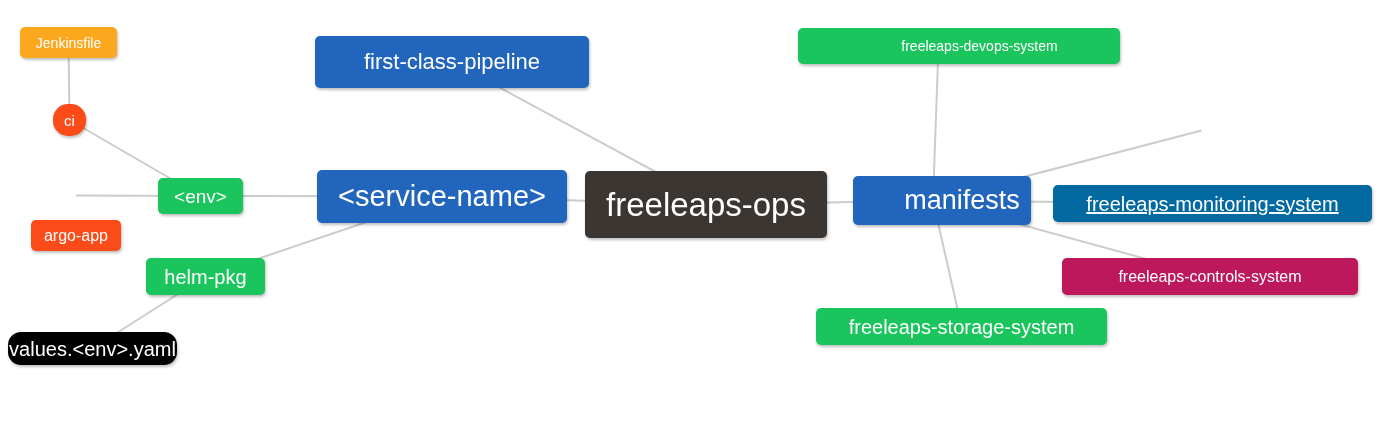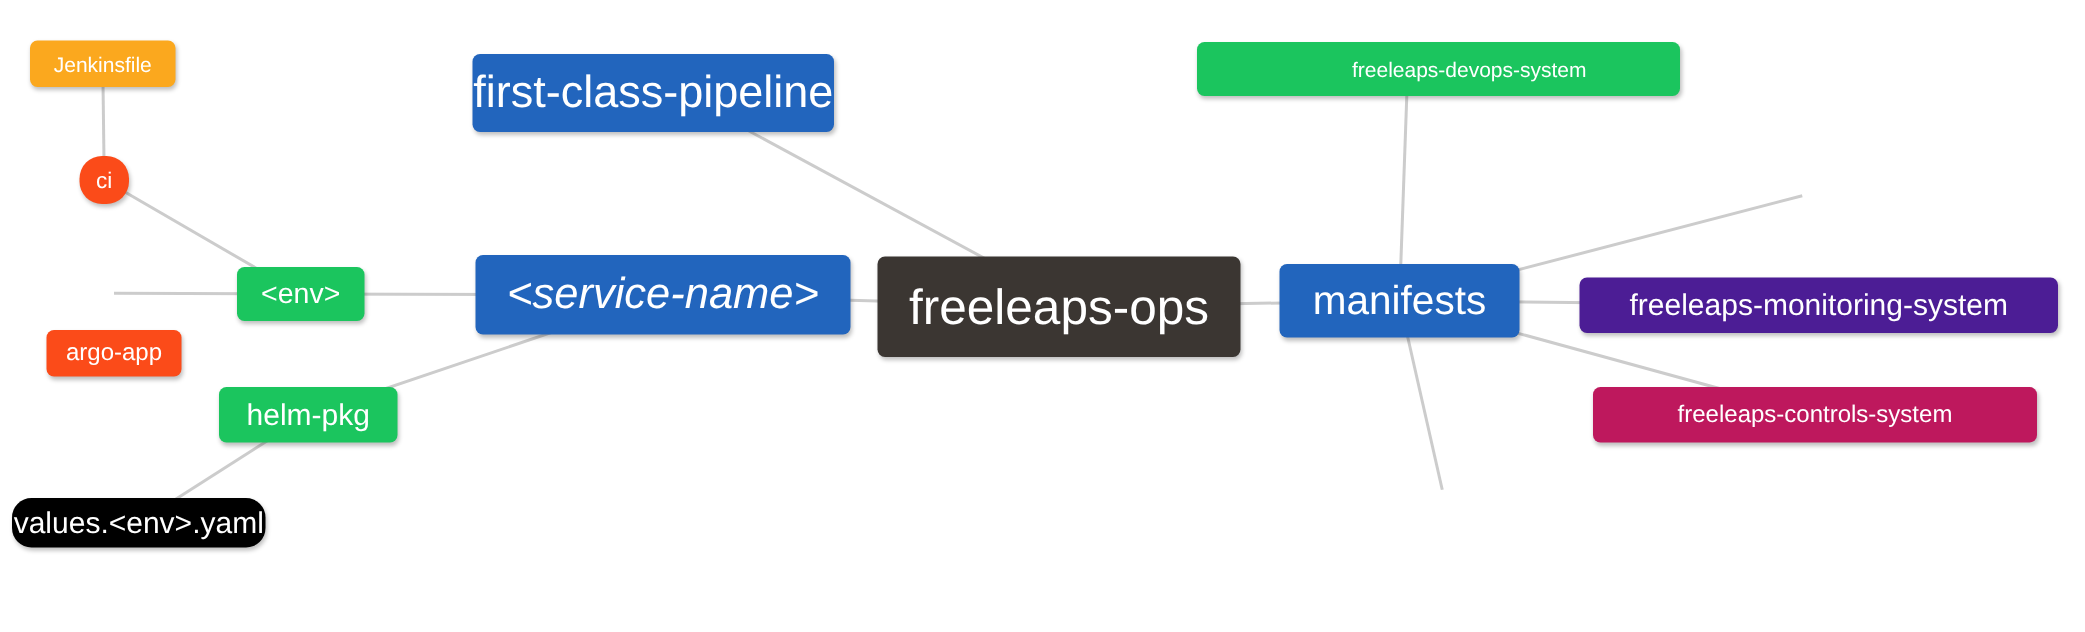--- a/index.html
+++ b/index.html
@@ -50,25 +50,26 @@
       <line x1="452.5" y1="62" x2="716" y2="204.5" stroke="#cccccc" stroke-width="2"></line>
       <line x1="442" y1="196.5" x2="716" y2="204.5" stroke="#cccccc" stroke-width="2"></line>
       <line x1="716" y1="204.5" x2="933" y2="200.5" stroke="#cccccc" stroke-width="2"></line>
       <line x1="933" y1="200.5" x2="938.5" y2="46" stroke="#cccccc" stroke-width="2"></line>
       <line x1="933" y1="200.5" x2="1201.5" y2="130.5" stroke="#cccccc" stroke-width="2"></line>
       <line x1="933" y1="200.5" x2="1212.5" y2="203.5" stroke="#cccccc" stroke-width="2"></line>
       <line x1="933" y1="200.5" x2="1210" y2="276.5" stroke="#cccccc" stroke-width="2"></line>
       <line x1="933" y1="200.5" x2="961.5" y2="326.5" stroke="#cccccc" stroke-width="2"></line>
     </svg>
 <div class="node" style="left: 585px; top: 171px; width: 242px; height: 67px; font-size: 33px; background: rgb(59, 54, 50); color: rgb(255, 255, 255);">freeleaps-ops</div>
-    <div class="node" style="left: 315px; top: 36px; width: 241px; height: 52px; font-size: 30px; background: rgb(34, 101, 189); color: rgb(255, 255, 255);">first-class-pipeline</div>
-    <div class="node" style="left: 317px; top: 170px; width: 250px; height: 53px; font-size: 29px; background: rgb(34, 101, 189); color: rgb(255, 255, 255); font-style: italic;">&lt;service-name&gt;</div>
-    <div class="node" style="left: 853px; top: 176px; width: 160px; height: 49px; font-size: 27px; background: rgb(34, 101, 189); color: rgb(255, 255, 255);">manifests</div>
+    <div class="node" style="left: 315px; top: 36px; width: 274px; height: 52px; font-size: 22px; background: rgb(34, 101, 189); color: rgb(255, 255, 255);">first-class-pipeline</div>
+    <div class="node" style="left: 317px; top: 170px; width: 250px; height: 53px; font-size: 29px; background: rgb(34, 101, 189); color: rgb(255, 255, 255);">&lt;service-name&gt;</div>
+    <div class="node" style="left: 853px; top: 176px; width: 138px; height: 49px; font-size: 27px; background: rgb(34, 101, 189); color: rgb(255, 255, 255); padding-left: 40px;">manifests</div>
     <div class="node" style="left: 158px; top: 178px; width: 85px; height: 36px; font-size: 19px; background: rgb(27, 197, 94); color: rgb(255, 255, 255);">&lt;env&gt;</div>
     <div class="node" style="left: 146px; top: 258px; width: 119px; height: 37px; font-size: 20px; background: rgb(27, 197, 94); color: rgb(255, 255, 255);">helm-pkg</div>
     <div class="node" style="left: 53px; top: 104px; width: 33px; height: 32px; font-size: 15px; background: rgb(251, 75, 25); color: rgb(255, 255, 255); border-radius: 15px;">ci</div>
     <div class="node" style="left: 31px; top: 180px; width: 90px; height: 31px; font-size: 16px; background: rgb(251, 75, 25); color: rgb(255, 255, 255); margin-top: 40px;">argo-app</div>
     <div class="node" style="left: 20px; top: 27px; width: 97px; height: 31px; font-size: 14px; background: rgb(251, 168, 30); color: rgb(255, 255, 255);">Jenkinsfile</div>
     <div class="node" style="left: 8px; top: 332px; width: 169px; height: 33px; font-size: 20px; background: #000000; color: rgb(255, 255, 255); border-radius: 13px;">values.&lt;env&gt;.yaml</div>
     <div class="node" style="left: 798px; top: 28px; width: 281px; height: 36px; font-size: 14px; background: rgb(27, 197, 94); color: rgb(255, 255, 255); padding-left: 41px;">freeleaps-devops-system</div>
-    <div class="node" style="left: 1053px; top: 185px; width: 319px; height: 37px; font-size: 20px; background: #4c1d95; color: rgb(255, 255, 255);">freeleaps-monitoring-system</div>
+    <div class="node" style="left: 1053px; top: 185px; width: 319px; height: 37px; font-size: 20px; background: #0369a1; color: rgb(255, 255, 255); text-decoration: underline;">freeleaps-monitoring-system</div>
     <div class="node" style="left: 1062px; top: 258px; width: 296px; height: 37px; font-size: 16px; background: #be185d; color: rgb(255, 255, 255);">freeleaps-controls-system</div>
+    <div class="node" style="left: 816px; top: 308px; width: 291px; height: 37px; font-size: 20px; background: rgb(27, 197, 94); color: rgb(255, 255, 255);">freeleaps-storage-system</div>
   </div>
 
 </body></html>

